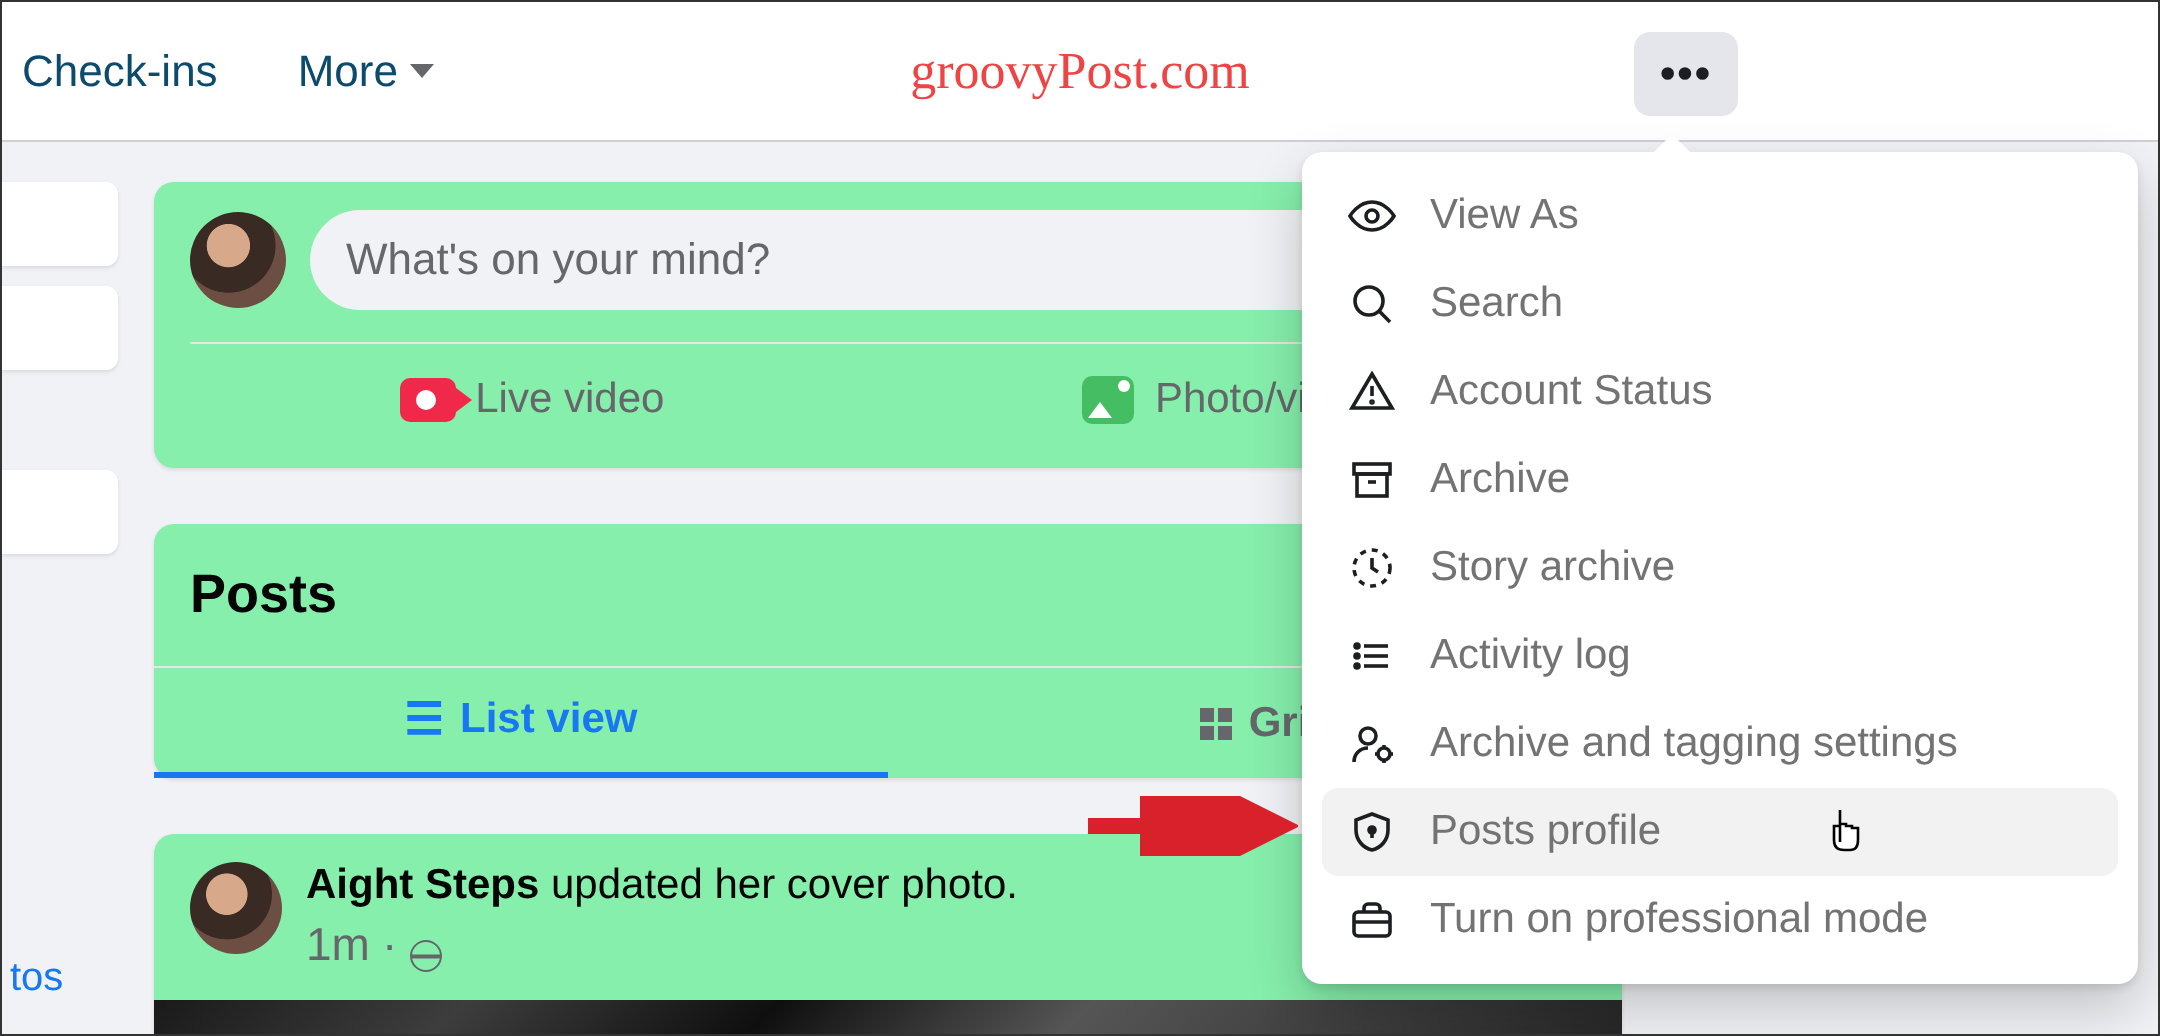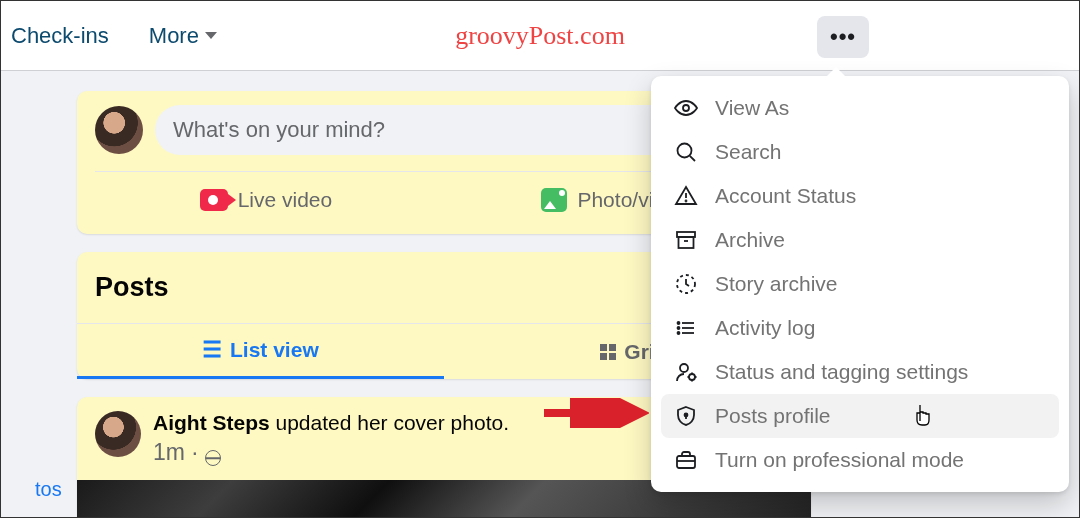--- a/index.html
+++ b/index.html
@@ -73,34 +73,34 @@
       box-shadow: 0 1px 2px rgba(0,0,0,0.1);
     }
     .stub-text {
       color: #1877f2;
       font-size: 20px;
       padding-left: 4px;
       margin-top: auto;
     }
     .stub-flex {
       display: flex;
-      flex-direction: row;
+      flex-direction: column;
       height: 410px;
     }
 
     .main-col {
       flex: 1;
       padding: 0 18px 0 18px;
       max-width: 770px;
     }
     .card {
-      background: #fef9c3;
+      background: #86efac;
       border-radius: 10px;
       box-shadow: 0 1px 2px rgba(0,0,0,0.1);
-      margin-bottom: 18px;
+      margin-bottom: 28px;
     }
     .composer {
       padding: 14px 18px 6px 18px;
     }
     .composer-top {
       display: flex;
       align-items: center;
       gap: 12px;
       padding-bottom: 16px;
       border-bottom: 1px solid #e4e6eb;
@@ -475,21 +475,21 @@
       <svg viewBox="0 0 24 24">
           <circle cx="10" cy="8" r="4"></circle>
           <path d="M3 21c0-4 3-7 7-7"></path>
           <circle cx="18" cy="17" r="3"></circle>
           <line x1="18" y1="12.5" x2="18" y2="14"></line>
           <line x1="18" y1="20" x2="18" y2="21.5"></line>
           <line x1="13.5" y1="17" x2="15" y2="17"></line>
           <line x1="21" y1="17" x2="22.5" y2="17"></line>
         </svg>
     </span>
-    <span>Status and tagging settings</span>
+    <span>Archive and tagging settings</span>
   </div>
   <div class="menu-item hovered">
     <span class="micon">
       <svg viewBox="0 0 24 24">
           <path d="M12 3l8 3v5c0 5-3.5 9-8 10-4.5-1-8-5-8-10V6l8-3z"></path>
           <circle cx="12" cy="11" r="1.5" fill="#1c1e21"></circle>
           <line x1="12" y1="12.5" x2="12" y2="15"></line>
         </svg>
     </span>
     <span>Posts profile</span>

